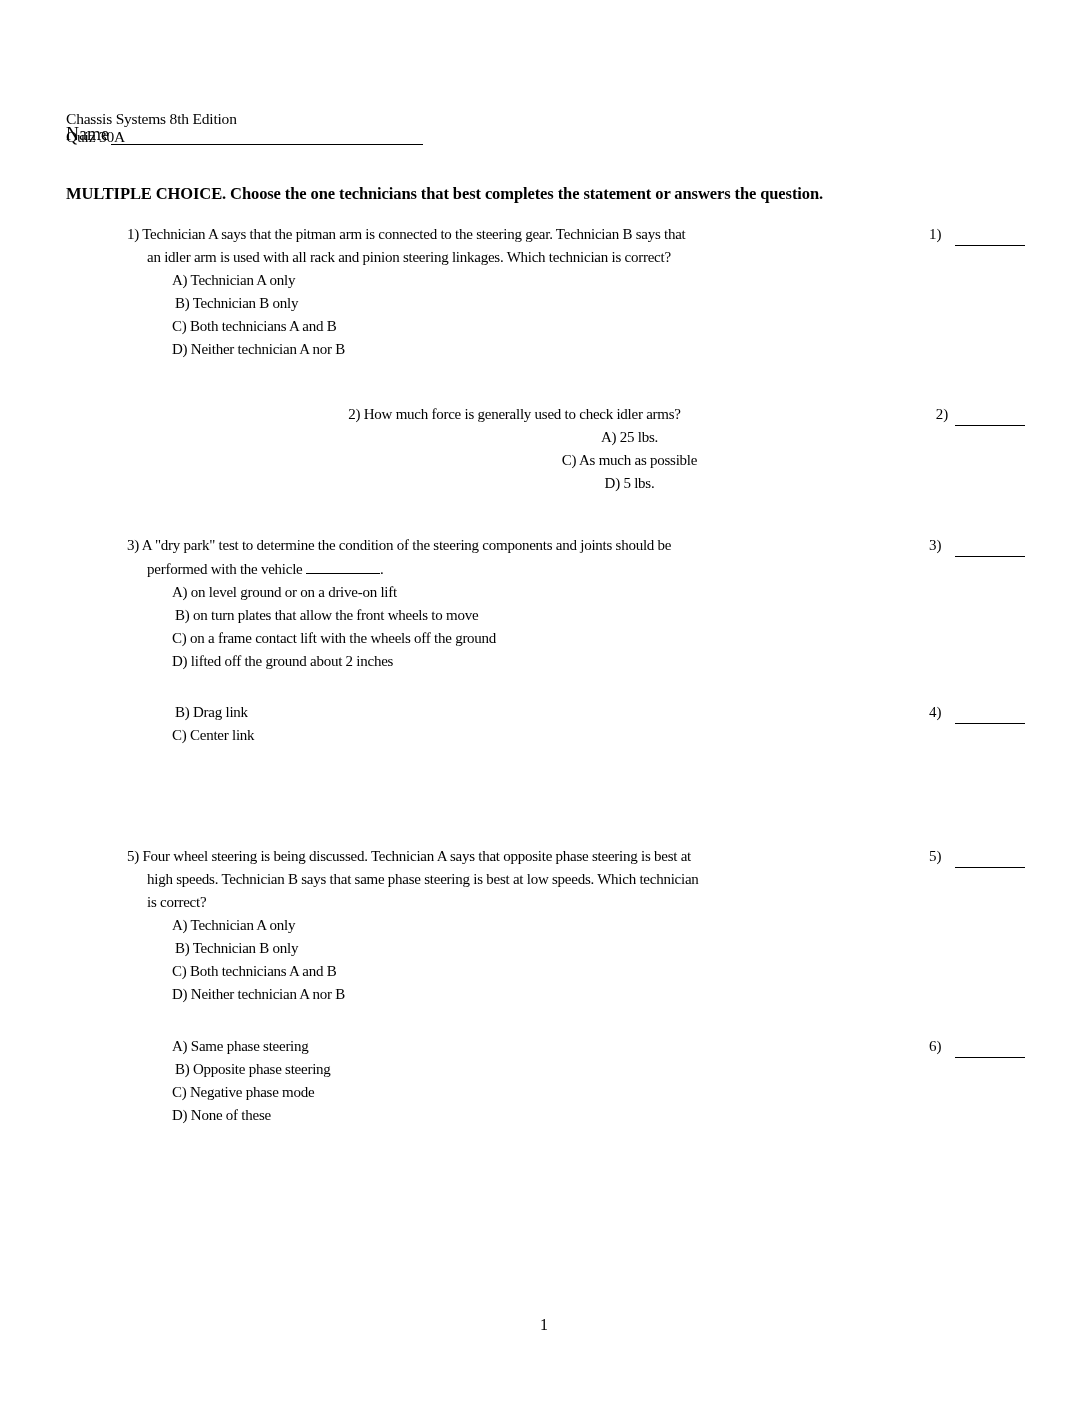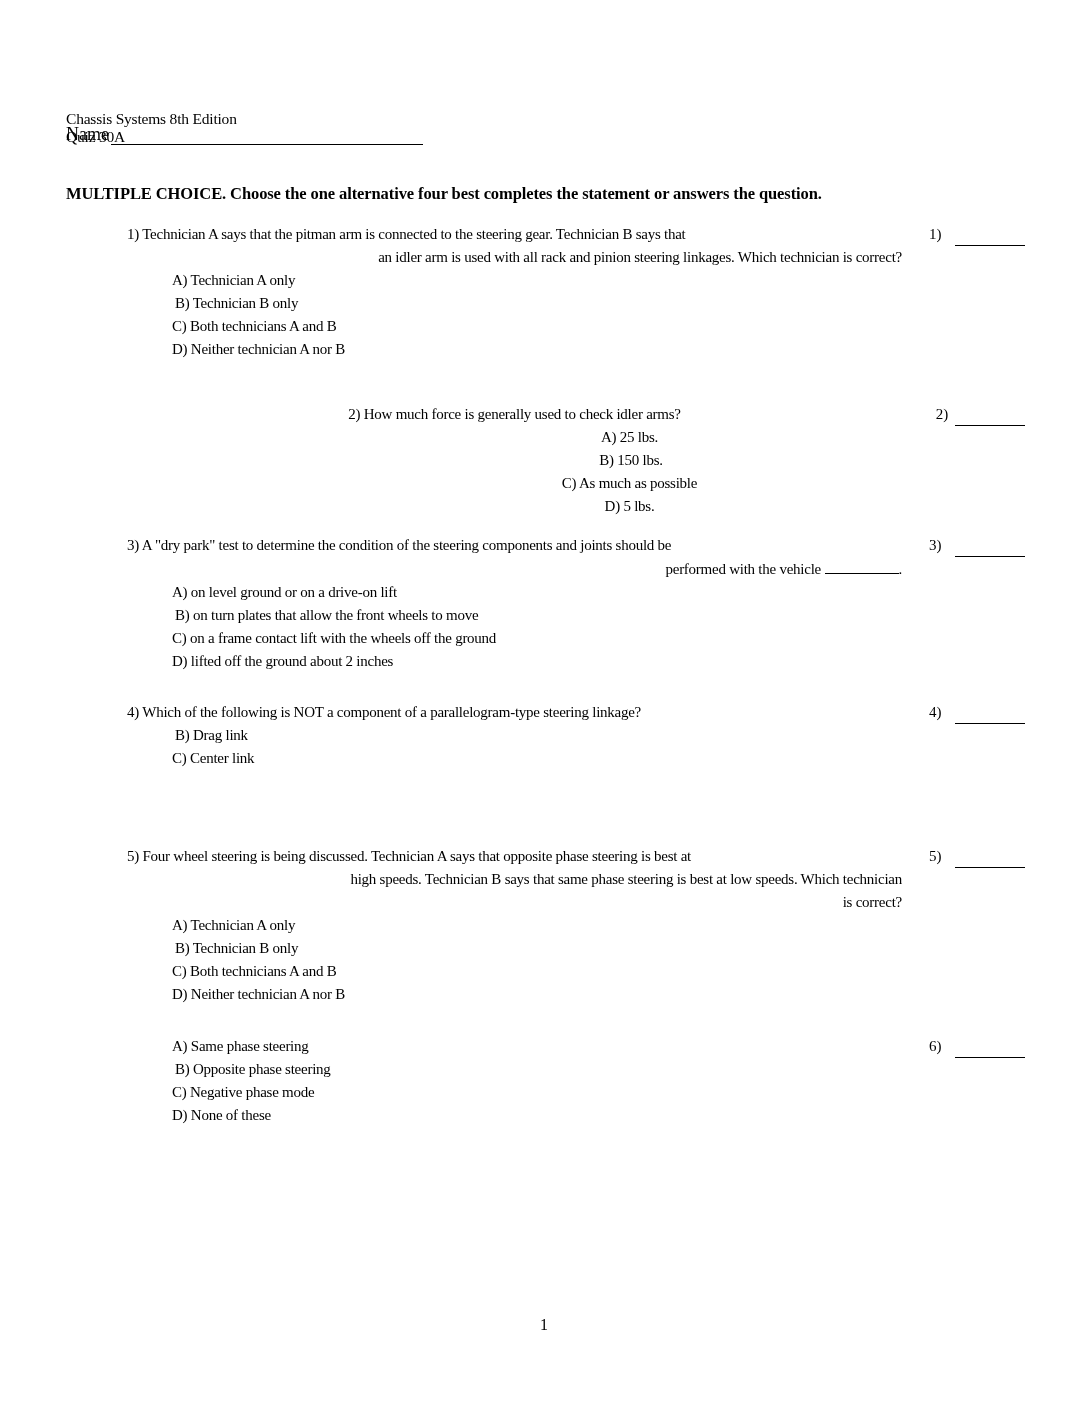--- a/index.html
+++ b/index.html
@@ -3,40 +3,40 @@
 <meta charset="utf-8">
 <style>
   html, body { margin: 0; padding: 0; background: #ffffff; }
   body { width: 1088px; height: 1408px; position: relative; overflow: hidden; color: #000; font-family: "DejaVu Serif", "Liberation Serif", serif; }
   .hdr { position: absolute; left: 66px; font-family: "Liberation Serif", serif; font-size: 15.5px; line-height: 18px; letter-spacing: -0.2px; margin-top: 42px; }
   .name-row { position: absolute; left: 66px; top: 124px; font-family: "Liberation Serif", serif; font-size: 18px; display: flex; align-items: flex-end; }
   .name-line { display: inline-block; width: 312px; border-bottom: 1px solid #000; height: 16px; margin-left: 2px; }
   .instructions { position: absolute; left: 66px; top: 184px; font-family: "Liberation Serif", serif; font-weight: bold; font-size: 16.5px; letter-spacing: -0.1px; white-space: nowrap; }
   .question { position: absolute; left: 127px; width: 960px; font-family: "Liberation Serif", serif; font-size: 15px; line-height: 23px; }
   .stem { width: 775px; letter-spacing: -0.25px; }
-  .stem .cont { padding-left: 20px; display: block; text-align: right; }
+  .stem .cont { padding-left: 20px; display: block; }
   .choice { padding-left: 45px; letter-spacing: -0.25px; white-space: nowrap; }
   .choice.b { padding-left: 48px; }
   .ans { position: absolute; left: 802px; top: 0; display: flex; align-items: flex-end; }
   .ans-num { width: 26px; }
   .ans-line { display: inline-block; width: 70px; border-bottom: 1.5px solid #000; margin-left: 0; height: 18px; }
   .blank { display: inline-block; width: 74px; border-bottom: 1px solid #000; height: 16px; vertical-align: baseline; }
   .page-num { position: absolute; left: 0; width: 1088px; text-align: center; top: 1316px; font-family: "Liberation Serif", serif; font-size: 16px; }
 </style>
 </head>
 <body>
 
 <div class="hdr" style="top:68px;">Chassis Systems 8th Edition</div>
 <div class="hdr" style="top:86px;">Quiz 30A</div>
 <div class="name-row">
   <span>Name</span>
   <span class="name-line"></span>
 </div>
 
-<div class="instructions">MULTIPLE CHOICE.  Choose the one alternative four best completes the statement or answers the question.</div>
+<div class="instructions">MULTIPLE CHOICE.  Choose the one technicians that best completes the statement or answers the question.</div>
 
 <div class="question" style="top:223px;">
   <div class="stem">
     <span>1) Technician A says that the pitman arm is connected to the steering gear. Technician B says that</span>
     <span class="cont">an idler arm is used with all rack and pinion steering linkages. Which technician is correct?</span>
   </div>
   <div class="choice">A) Technician A only</div>
   <div class="choice b">B) Technician B only</div>
   <div class="choice">C) Both technicians A and B</div>
   <div class="choice">D) Neither technician A nor B</div>
@@ -44,21 +44,20 @@
     <span class="ans-num">1)</span>
     <span class="ans-line"></span>
   </div>
 </div>
 
 <div class="question" style="top:403px;text-align:center;">
   <div class="stem">
     <span>2) How much force is generally used to check idler arms?</span>
   </div>
   <div class="choice">A) 25 lbs.</div>
-  <div class="choice b">B) 150 lbs.</div>
   <div class="choice">C) As much as possible</div>
   <div class="choice">D) 5 lbs.</div>
   <div class="ans">
     <span class="ans-num">2)</span>
     <span class="ans-line"></span>
   </div>
 </div>
 
 <div class="question" style="top:534px;">
   <div class="stem">
@@ -72,23 +71,20 @@
   <div class="choice b">B) on turn plates that allow the front wheels to move</div>
   <div class="choice">C) on a frame contact lift with the wheels off the ground</div>
   <div class="choice">D) lifted off the ground about 2 inches</div>
   <div class="ans">
     <span class="ans-num">3)</span>
     <span class="ans-line"></span>
   </div>
 </div>
 
 <div class="question" style="top:701px;">
-  <div class="stem">
-    <span>4) Which of the following is NOT a component of a parallelogram-type steering linkage?</span>
-  </div>
   <div class="choice b">B) Drag link</div>
   <div class="choice">C) Center link</div>
   <div class="ans">
     <span class="ans-num">4)</span>
     <span class="ans-line"></span>
   </div>
 </div>
 
 <div class="question" style="top:845px;">
   <div class="stem">

